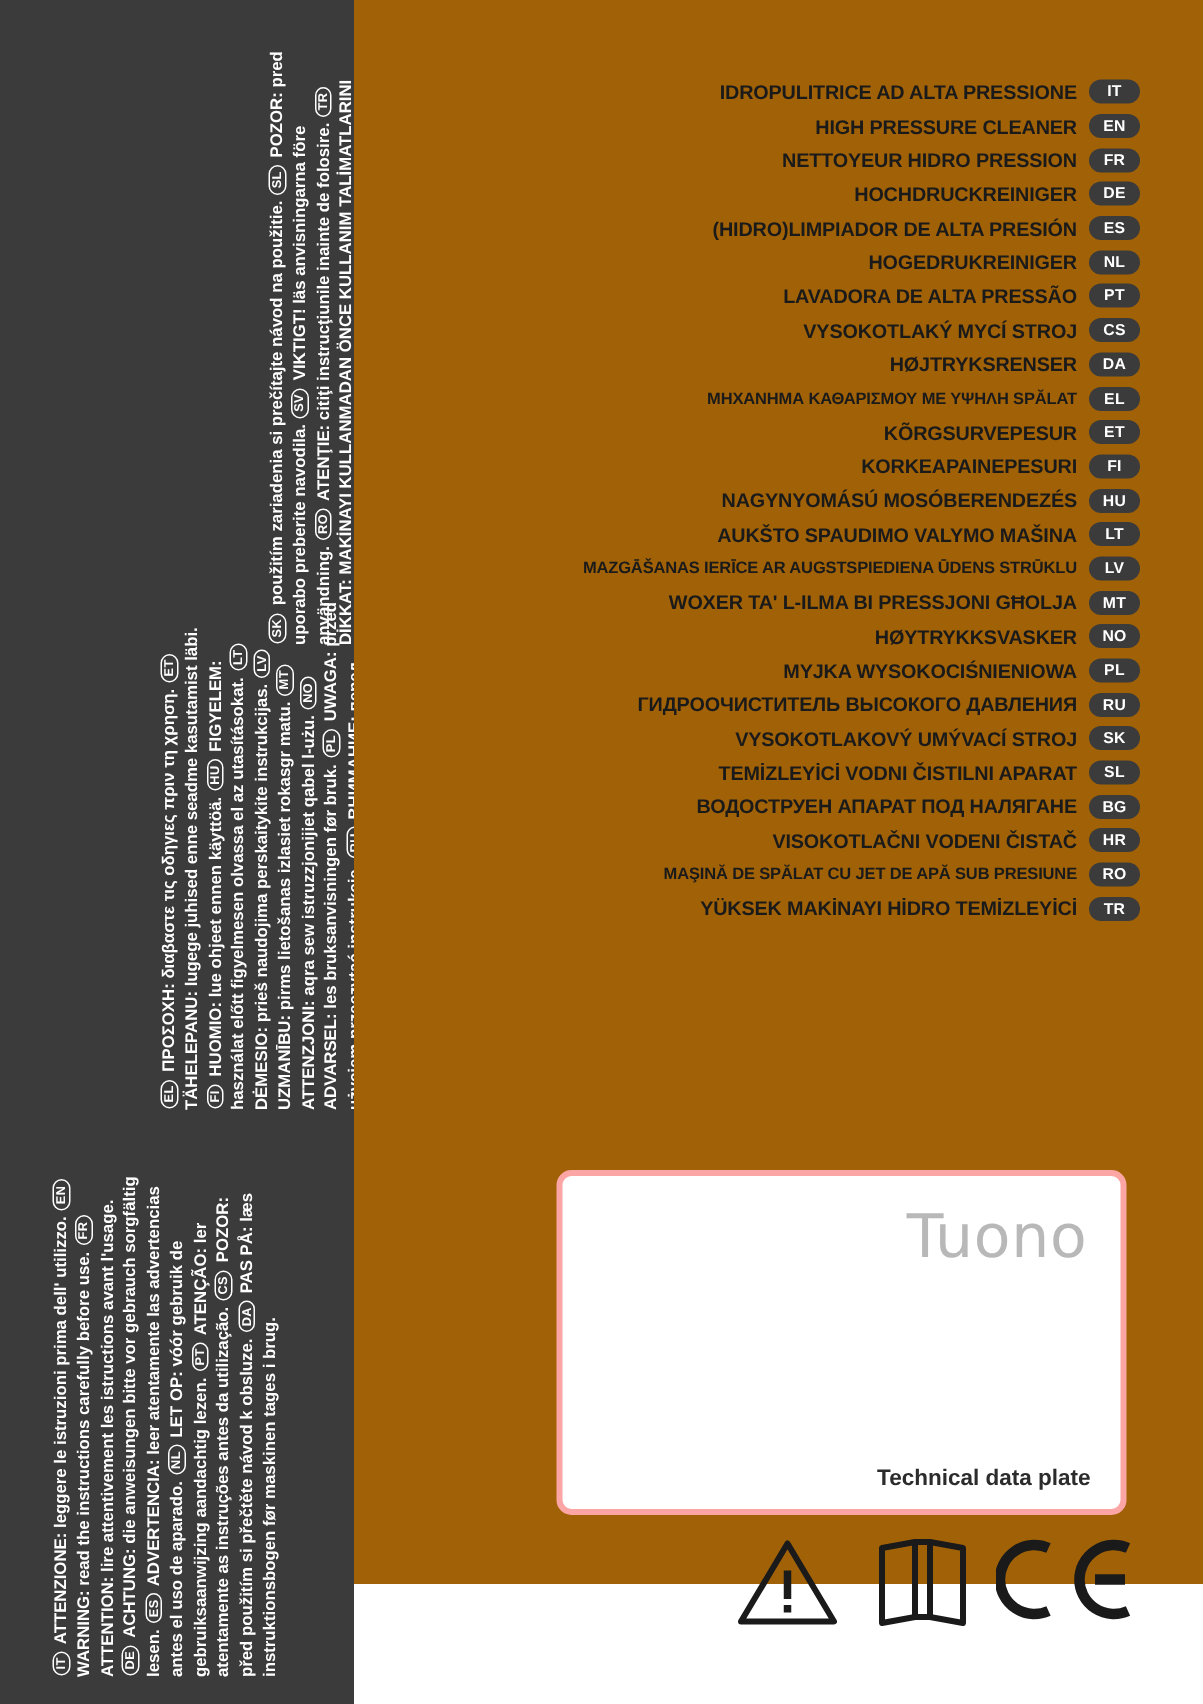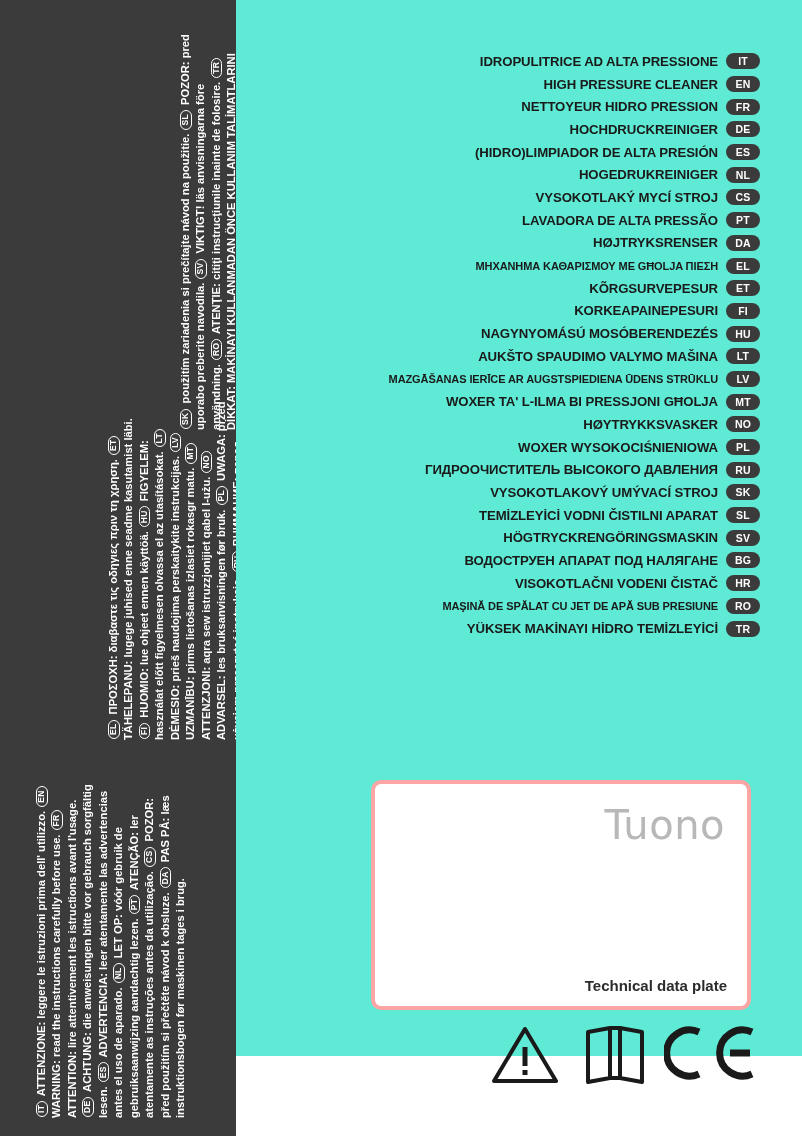--- a/index.html
+++ b/index.html
@@ -83,21 +83,21 @@
     letter-spacing: 0.3px;
   }
 
   
   #right-panel {
     position: absolute;
     left: 236px;
     top: 0;
     width: 566px;
     height: 1056px;
-    background: #5eead4;
+    background: #a16207;
   }
 
   
   #lang-list {
     position: absolute;
     left: 0;
     top: 50px;
     width: 524px;
     display: flex;
     flex-direction: column;
@@ -227,33 +227,33 @@
       </div>
       <div class="lang-row">
         <div class="lang-title">(HIDRO)LIMPIADOR DE ALTA PRESIÓN</div>
         <div class="lang-code">ES</div>
       </div>
       <div class="lang-row">
         <div class="lang-title">HOGEDRUKREINIGER</div>
         <div class="lang-code">NL</div>
       </div>
       <div class="lang-row">
+        <div class="lang-title">LAVADORA DE ALTA PRESSÃO</div>
+        <div class="lang-code">PT</div>
+      </div>
+      <div class="lang-row">
         <div class="lang-title">VYSOKOTLAKÝ MYCÍ STROJ</div>
         <div class="lang-code">CS</div>
       </div>
       <div class="lang-row">
-        <div class="lang-title">LAVADORA DE ALTA PRESSÃO</div>
-        <div class="lang-code">PT</div>
-      </div>
-      <div class="lang-row">
         <div class="lang-title">HØJTRYKSRENSER</div>
         <div class="lang-code">DA</div>
       </div>
       <div class="lang-row">
-        <div class="lang-title small">ΜΗΧΑΝΗΜΑ ΚΑΘΑΡΙΣΜΟΥ ΜΕ GĦOLJA ΠΙΕΣΗ</div>
+        <div class="lang-title small">ΜΗΧΑΝΗΜΑ ΚΑΘΑΡΙΣΜΟΥ ΜΕ ΥΨΗΛΗ SPĂLAT</div>
         <div class="lang-code">EL</div>
       </div>
       <div class="lang-row">
         <div class="lang-title">KÕRGSURVEPESUR</div>
         <div class="lang-code">ET</div>
       </div>
       <div class="lang-row">
         <div class="lang-title">KORKEAPAINEPESURI</div>
         <div class="lang-code">FI</div>
       </div>
@@ -271,38 +271,34 @@
       </div>
       <div class="lang-row">
         <div class="lang-title">WOXER TA' L-ILMA BI PRESSJONI GĦOLJA</div>
         <div class="lang-code">MT</div>
       </div>
       <div class="lang-row">
         <div class="lang-title">HØYTRYKKSVASKER</div>
         <div class="lang-code">NO</div>
       </div>
       <div class="lang-row">
-        <div class="lang-title">WOXER WYSOKOCIŚNIENIOWA</div>
+        <div class="lang-title">MYJKA WYSOKOCIŚNIENIOWA</div>
         <div class="lang-code">PL</div>
       </div>
       <div class="lang-row">
         <div class="lang-title">ГИДРООЧИСТИТЕЛЬ ВЫСОКОГО ДАВЛЕНИЯ</div>
         <div class="lang-code">RU</div>
       </div>
       <div class="lang-row">
         <div class="lang-title">VYSOKOTLAKOVÝ UMÝVACÍ STROJ</div>
         <div class="lang-code">SK</div>
       </div>
       <div class="lang-row">
         <div class="lang-title">TEMİZLEYİCİ VODNI ČISTILNI APARAT</div>
         <div class="lang-code">SL</div>
-      </div>
-      <div class="lang-row">
-        <div class="lang-title">HÖGTRYCKRENGÖRINGSMASKIN</div>
-        <div class="lang-code">SV</div>
       </div>
       <div class="lang-row">
         <div class="lang-title">ВОДОСТРУЕН АПАРАТ ПОД НАЛЯГАНЕ</div>
         <div class="lang-code">BG</div>
       </div>
       <div class="lang-row">
         <div class="lang-title">VISOKOTLAČNI VODENI ČISTAČ</div>
         <div class="lang-code">HR</div>
       </div>
       <div class="lang-row">

